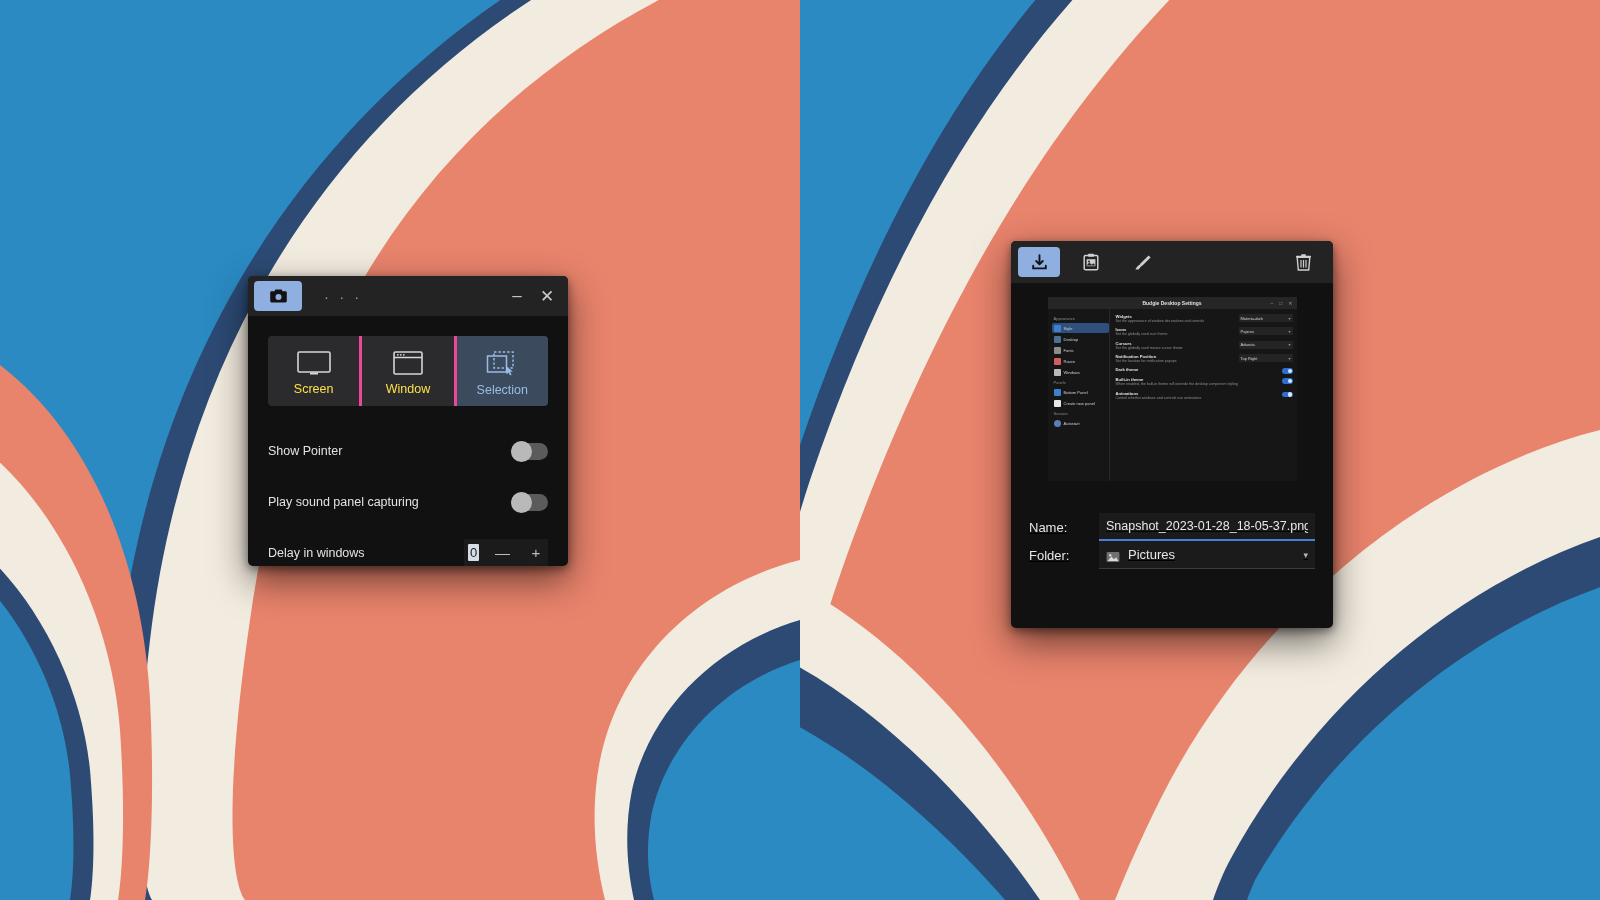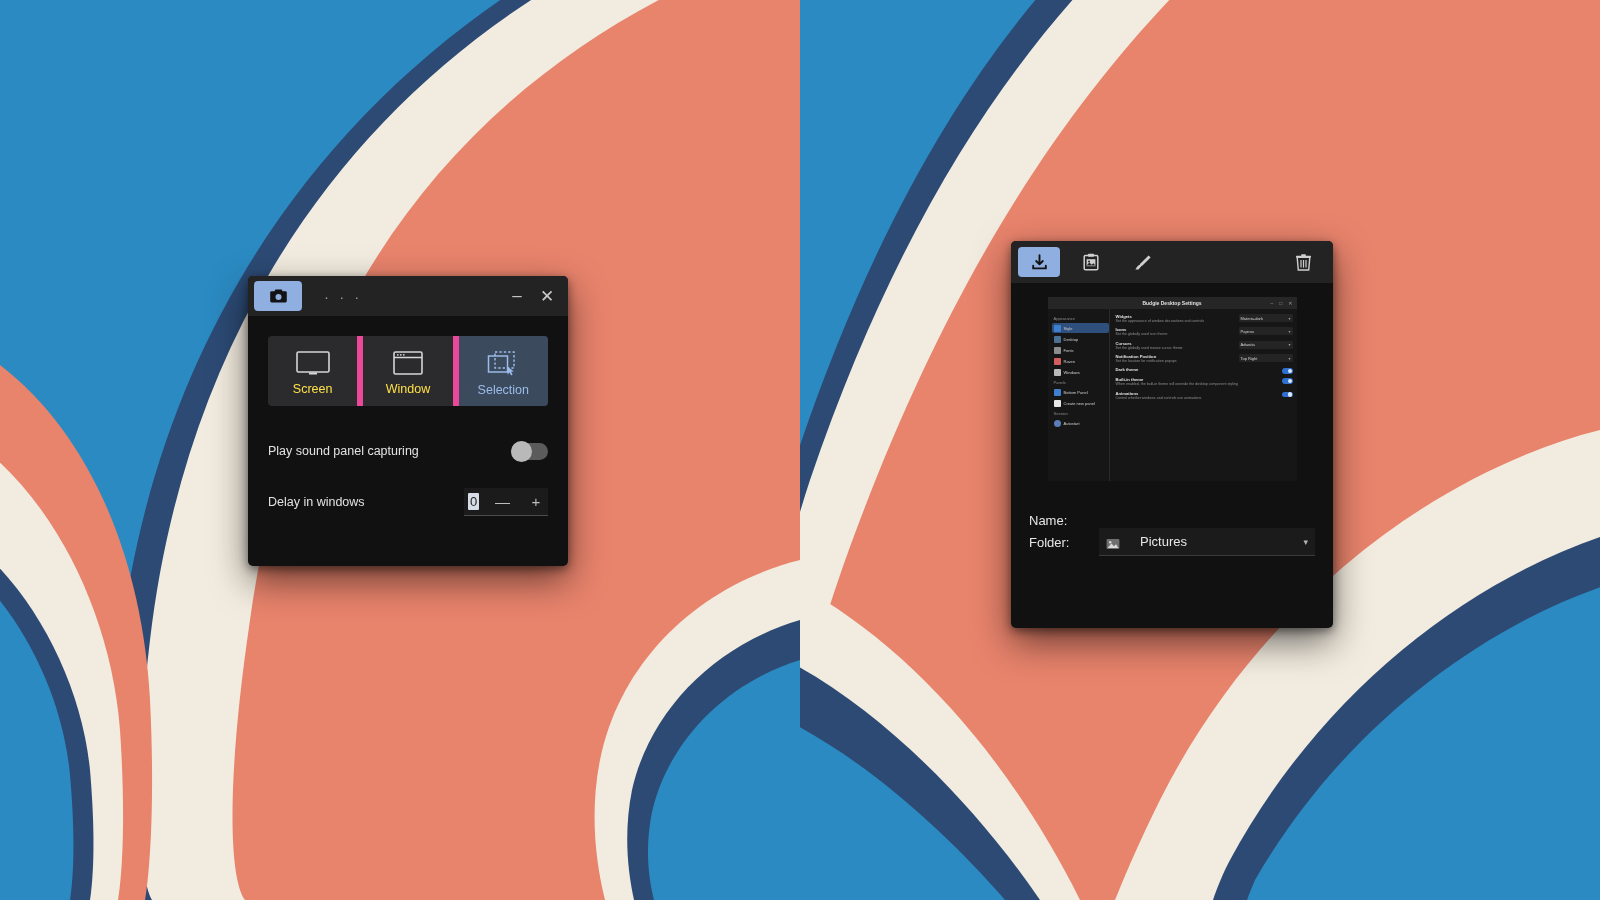--- a/index.html
+++ b/index.html
@@ -57,21 +57,21 @@
 
   #mode-group {
     display: flex; background: #2b2b2d; border-radius: 4px; overflow: hidden;
     height: 70px;
   }
   .mode-btn {
     flex: 1; display: flex; flex-direction: column; align-items: center;
     justify-content: center; gap: 7px; cursor: pointer;
     border: none; background: transparent; padding-top: 4px;
   }
-  .mode-btn + .mode-btn { border-left: 6px solid #ec4899; }
+  .mode-btn + .mode-btn { border-left: 3px solid #ec4899; }
   .mode-btn .lbl { font-size: 12.5px; color: #fde047; }
   .mode-btn.active { background: #3c4a5e; justify-content: center; }
   .mode-btn.active .lbl { color: #9bbbe8; }
   .mode-btn svg { display: block; }
 
   #opts { margin-top: 26px; }
   .opt-row {
     display: flex; align-items: center; justify-content: space-between;
     height: 38px; margin-bottom: 0px;
   }
@@ -164,32 +164,32 @@
     width: 11px; height: 5.5px; border-radius: 3px; background: #2f6fd0;
     position: relative; flex: none; margin-top: 1px;
   }
   .tw-sw::after {
     content:""; position: absolute; right: 0.5px; top: 0.5px;
     width: 4.5px; height: 4.5px; border-radius: 50%; background: #dce7f7;
   }
 
   
   #fields { padding: 0 18px; margin-top: 32px; }
-  .field-row { display: flex; align-items: center; }
+  .field-row { display: flex; align-items: center; text-decoration: underline; }
   .field-row + .field-row { }
   .field-label { width: 70px; font-size: 13px; color: #e6e6e6; }
   #name-input {
     flex: 1; height: 28px; background: #1b1b1b;
     border: none; border-bottom: 2px solid #4a7fd4;
     color: #e8e8e8; font-size: 12.5px; padding: 0 7px;
     font-family: "Liberation Sans", sans-serif;
   }
   #folder-select {
     flex: 1; height: 28px; background: #1b1b1b; border-bottom: 1px solid #3b3b3b;
-    display: flex; align-items: center; padding: 0 7px; cursor: pointer; gap: 20px;
+    display: flex; align-items: center; padding: 0 7px; cursor: pointer; gap: 8px;
   }
   #folder-select .fname { flex: 1; font-size: 13px; color: #e6e6e6; }
   #folder-select .caret { color: #b5b5b5; font-size: 9px; }
   .folder-ico { width: 14px; height: 12px; flex: none; }
 </style>
 </head>
 <body>
 
 <div id="desktop">
 
@@ -271,20 +271,26 @@
                 <path d="M20.5 16.5 L20.5 24.5 L22.6 22.4 L24.1 25.4 L25.6 24.6 L24.1 21.7 L26.9 21.5 Z" fill="#9bbbe8"></path>
               </svg>
             </span>
             <span class="lbl">Selection</span>
           </button>
 
         </div>
 
         <div id="opts">
 
+          <div class="opt-row">
+            <span class="opt-label">Show Pointer</span>
+            <button class="toggle">
+              <span class="knob"></span>
+            </button>
+          </div>
 
           <div class="opt-row">
             <span class="opt-label">Play sound panel capturing</span>
             <button class="toggle">
               <span class="knob"></span>
             </button>
           </div>
 
           <div class="opt-row">
             <span class="opt-label">Delay in windows</span>
@@ -490,20 +496,21 @@
 
             </div>
           </div>
         </div>
       </div>
 
       <div id="fields">
 
         <div class="field-row">
           <span class="field-label">Name:</span>
+          <input id="name-input" type="text" value="Snapshot_2023-01-28_18-05-37.png" style="">
         </div>
 
         <div class="field-row">
           <span class="field-label">Folder:</span>
           <div id="folder-select">
             <span class="folder-ico">
               <svg width="14" height="12" viewBox="0 0 14 12">
                 <rect x="0.6" y="1" width="12.8" height="10" rx="1" fill="#6f6f6f"></rect>
                 <circle cx="4.2" cy="4.2" r="1.2" fill="#d9d9d9"></circle>
                 <path d="M1.6 10 L5.4 5.6 L8 8.2 L10 6.2 L12.4 10 Z" fill="#d9d9d9"></path>

